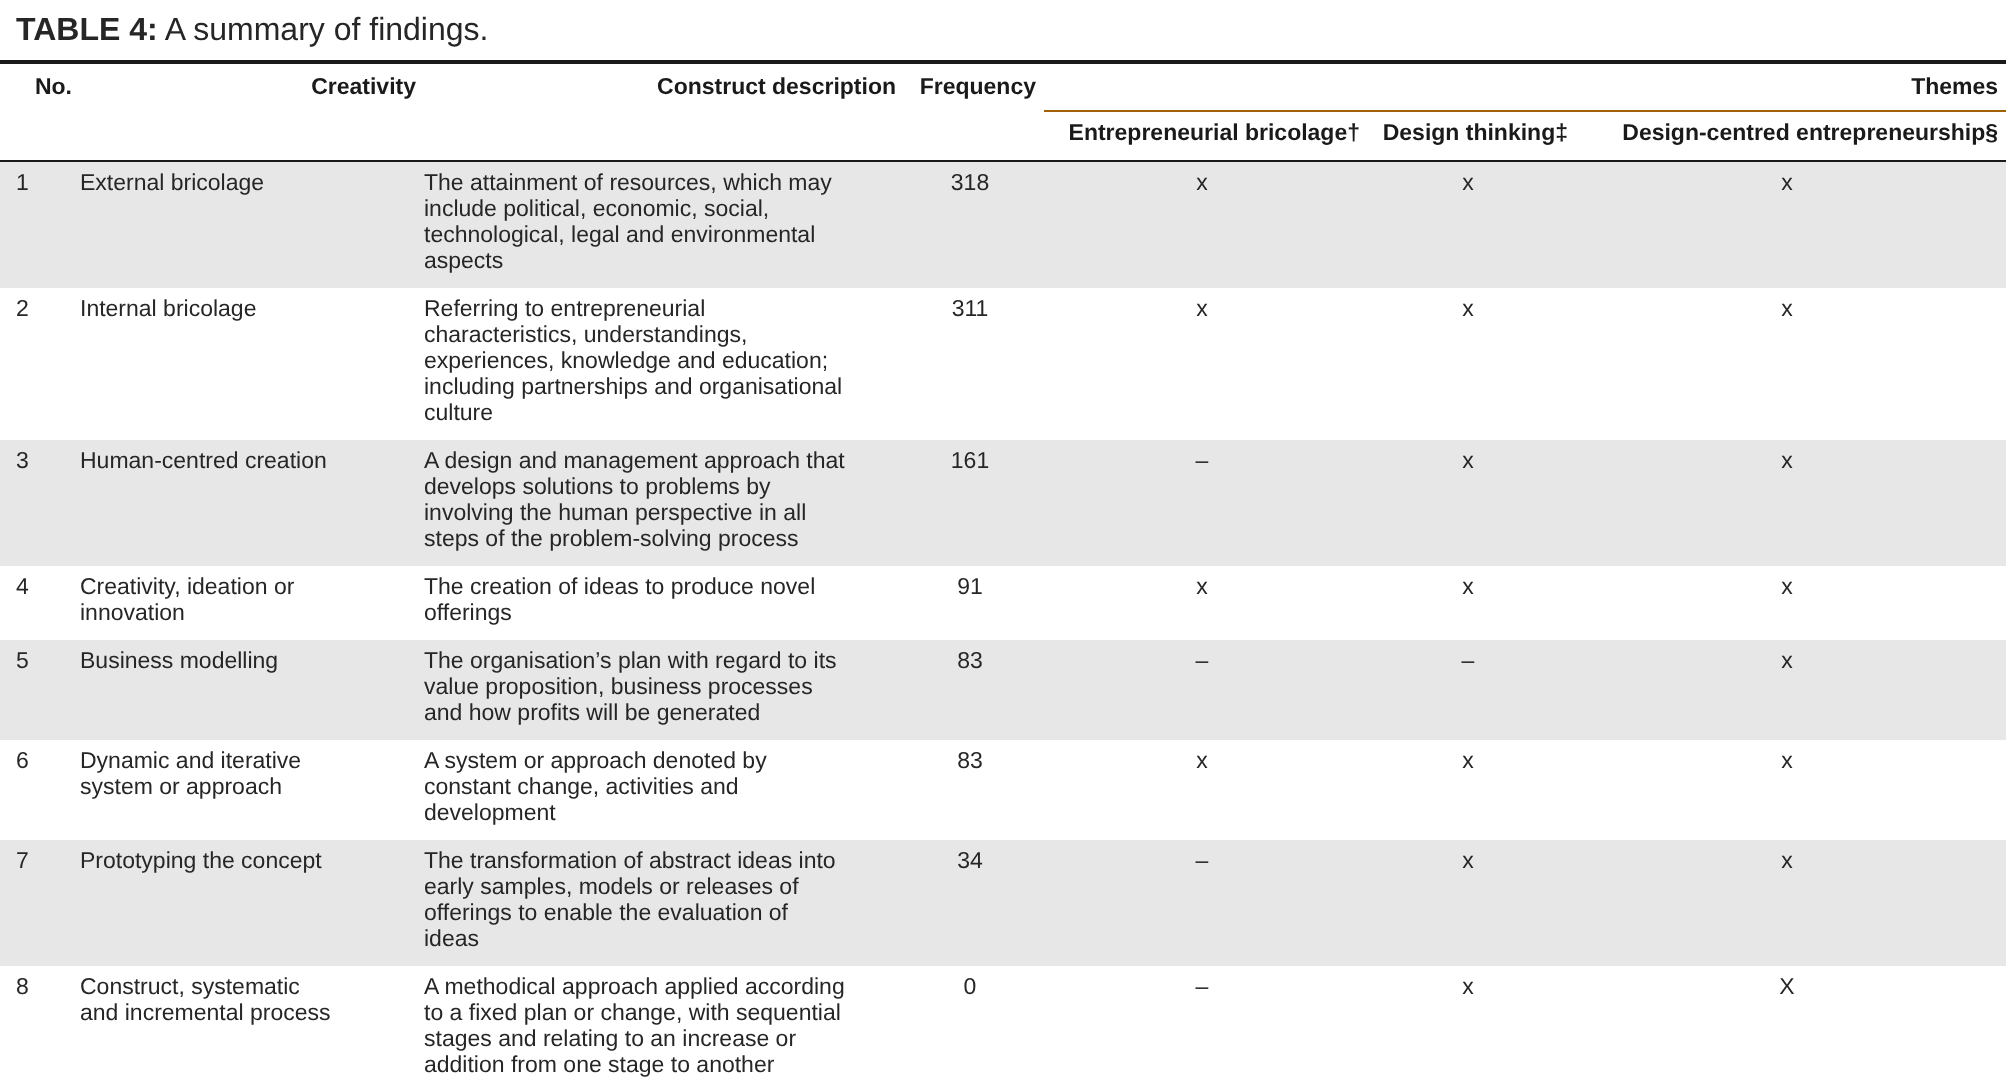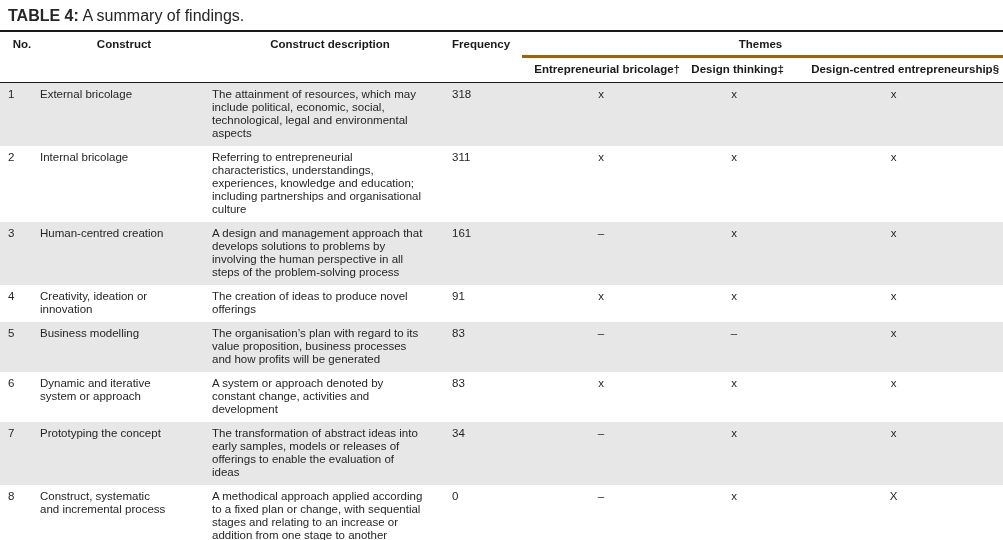--- a/index.html
+++ b/index.html
@@ -28,49 +28,49 @@
   col.c-no   { width: 40px; }
   col.c-con  { width: 172px; }
   col.c-desc { width: 240px; }
   col.c-freq { width: 70px; }
   col.c-t1   { width: 162px; }
   col.c-t2   { width: 104px; }
   col.c-t3   { width: 215px; }
 
   thead th {
     font-weight: bold;
-    text-align: center;
+    text-align: right;
     vertical-align: top;
     padding: 6px 4px 2px 0;
     color: #1a1a1a;
     white-space: nowrap;
   }
   thead th.first { padding-left: 8px; }
-  thead th.freq  { text-align: left; padding-left: 0; }
+  thead th.freq  { text-align: right; padding-left: 0; }
   th.themes-span {
-    text-align: center;
-    border-bottom: 3px solid #a16207;
+    text-align: right;
+    border-bottom: 1px solid #a16207;
     padding-bottom: 4px;
   }
   thead tr.subhead th {
     text-align: right;
     padding-top: 5px;
     padding-bottom: 6px;
   }
   thead { border-bottom: 1px solid #1a1a1a; }
 
   tbody td {
     vertical-align: top;
     padding: 5px 4px 6px 0;
   }
   tbody tr.band { background: #e7e7e7; }
   td.no-cell   { padding-left: 8px; }
   td.con-cell  { padding-right: 46px; }
   td.desc-cell { padding-right: 28px; }
-  td.freq-cell { text-align: left; }
+  td.freq-cell { text-align: center; }
   td.mark-cell { text-align: center; }
 </style>
 </head>
 <body>
 
 <div class="caption">
   <span class="bold">TABLE 4:</span><span> A summary of findings.</span>
 </div>
 
 <table class="findings">
@@ -79,21 +79,21 @@
       <col class="c-con">
       <col class="c-desc">
       <col class="c-freq">
     <col class="c-t1">
       <col class="c-t2">
       <col class="c-t3">
   </colgroup>
   <thead>
     <tr>
       <th class="first" rowspan="2">No.</th>
-      <th rowspan="2">Construct</th>
+      <th rowspan="2">Creativity</th>
       <th rowspan="2">Construct description</th>
       <th class="freq" rowspan="2">Frequency</th>
       <th class="themes-span" colspan="3">Themes</th>
     </tr>
     <tr class="subhead">
       <th>Entrepreneurial bricolage†</th>
       <th>Design thinking‡</th>
       <th>Design-centred entrepreneurship§</th>
     </tr>
   </thead>

